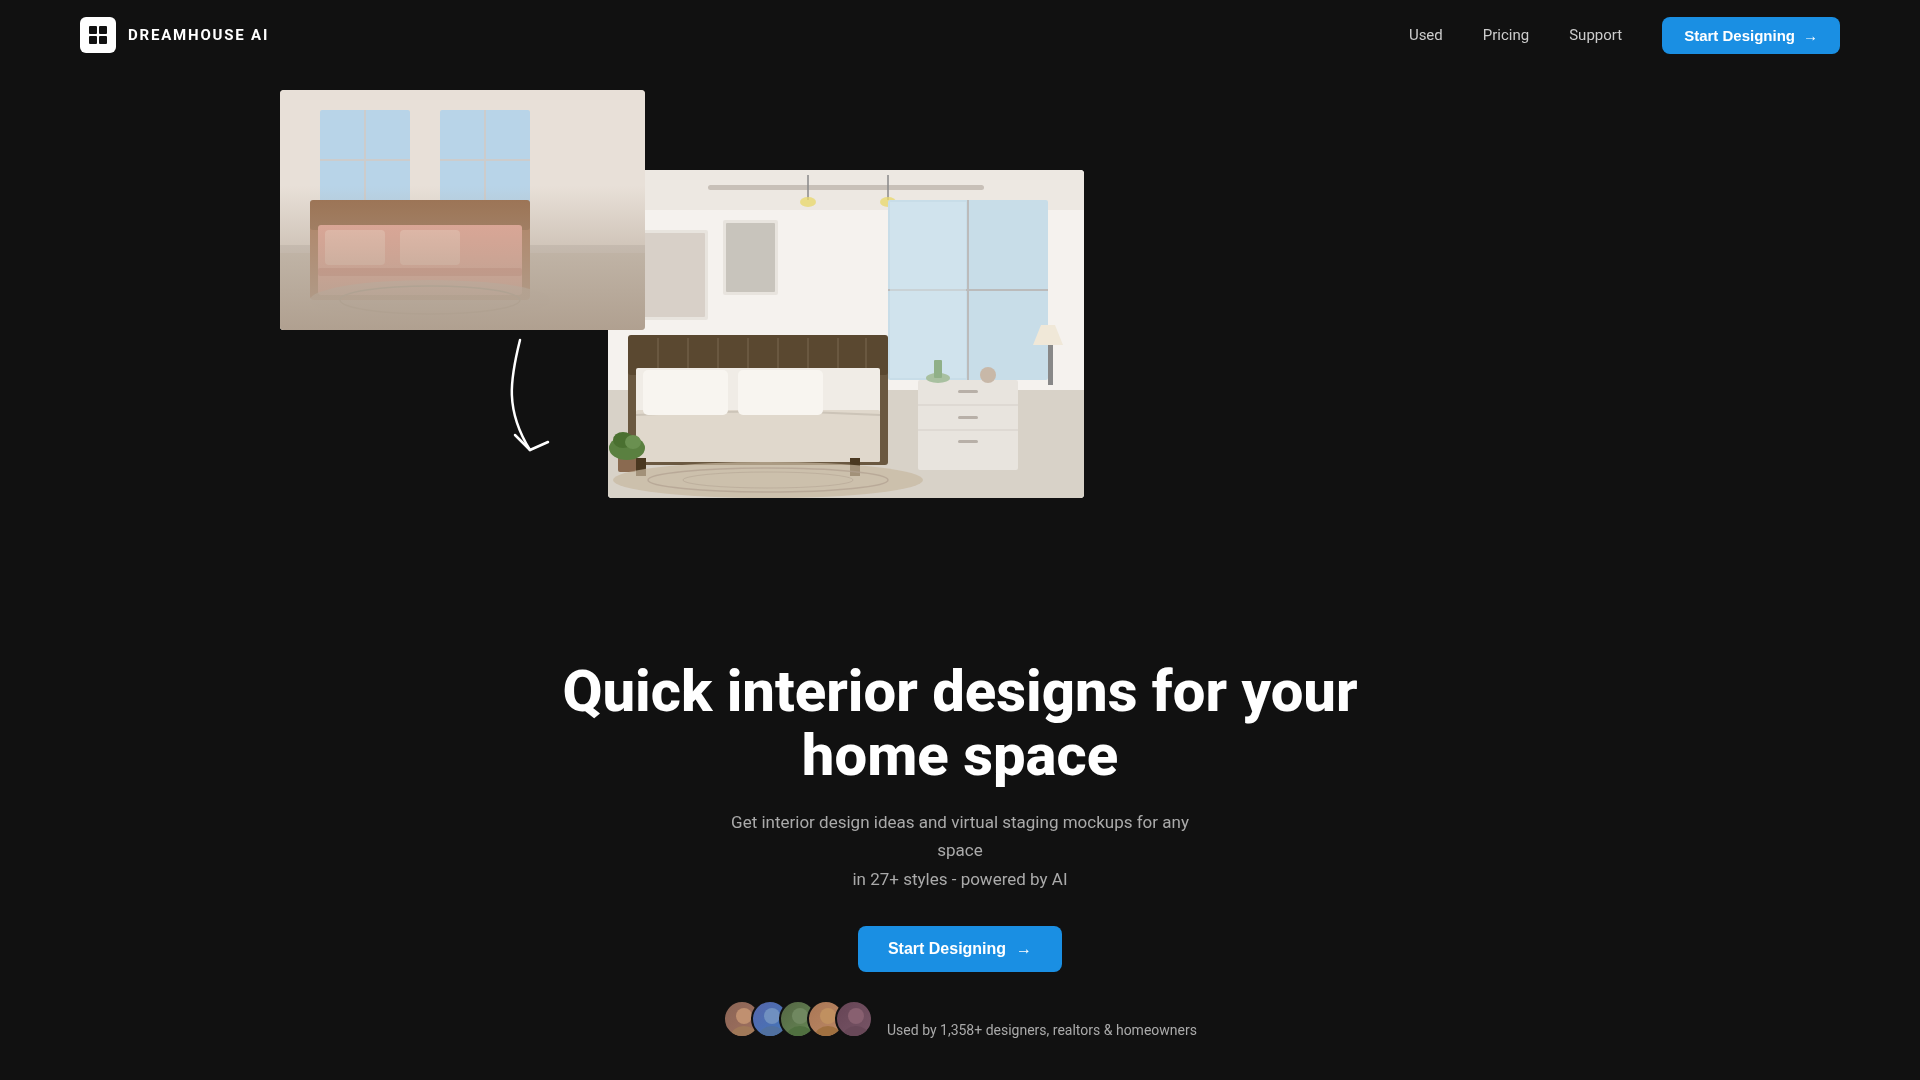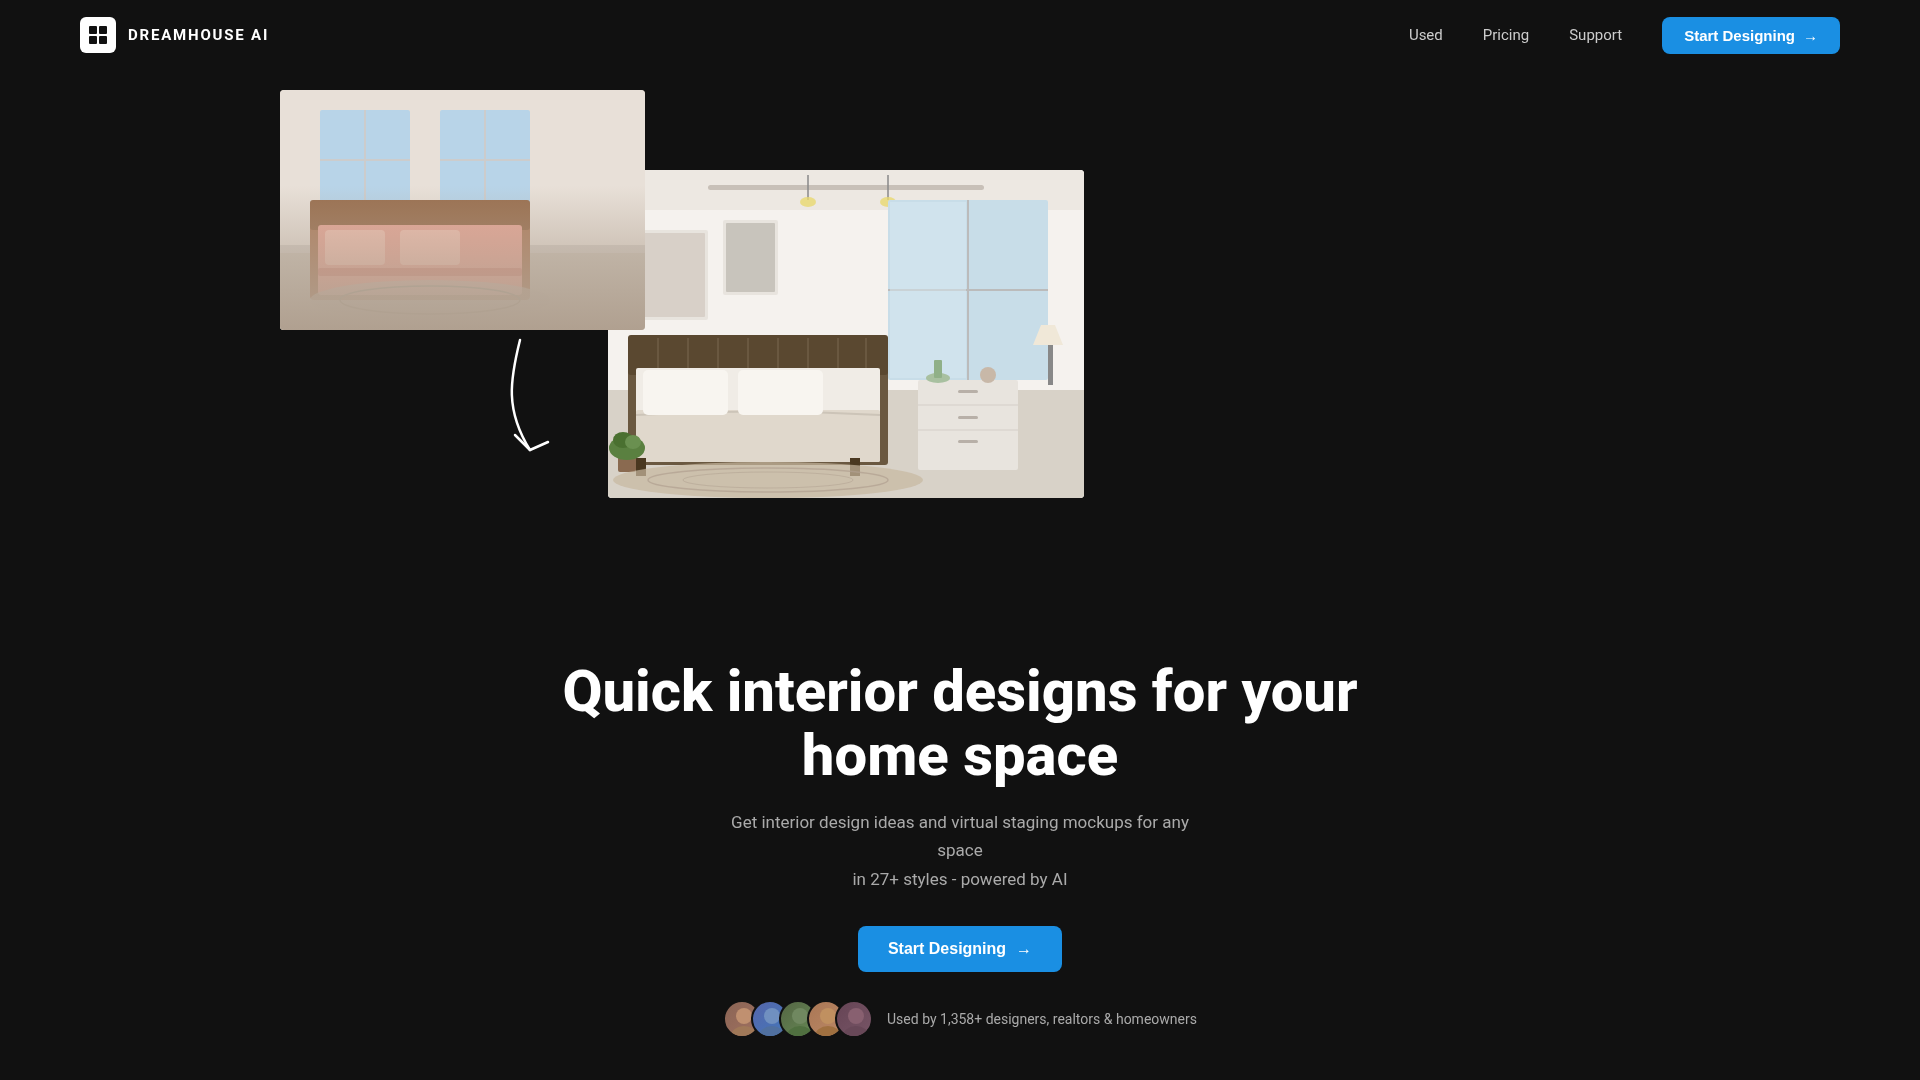--- a/index.html
+++ b/index.html
@@ -183,21 +183,21 @@
       border: none;
       cursor: pointer;
       display: inline-flex;
       align-items: center;
       gap: 10px;
     }
 
     
     .social-proof {
       display: flex;
-      align-items: center;
+      align-items: flex-end;
       justify-content: center;
       gap: 14px;
       margin-top: 28px;
     }
 
     .avatars-group {
       display: flex;
       align-items: center;
     }
 

